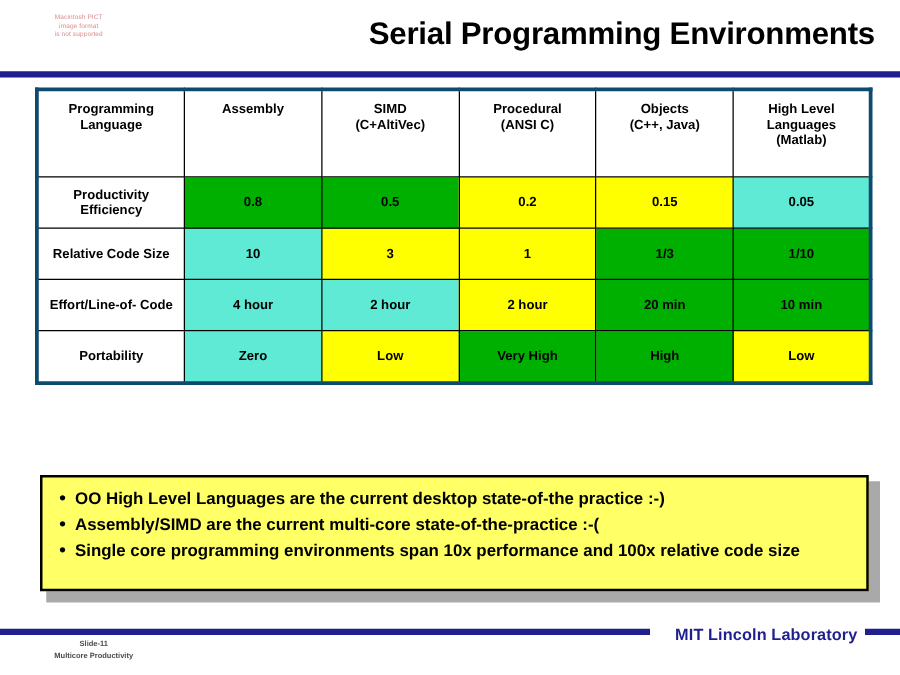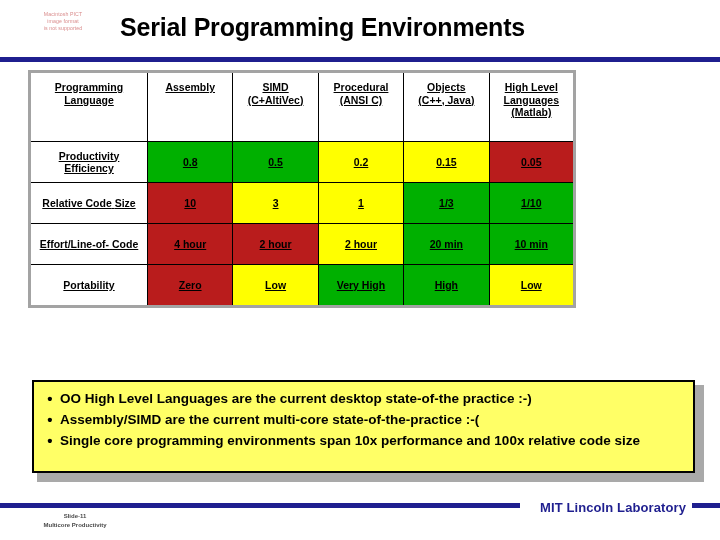--- a/index.html
+++ b/index.html
@@ -35,45 +35,44 @@
     line-height: 7.2px;
     font-family: "Liberation Sans", sans-serif;
     letter-spacing: 0.1px;
     white-space: nowrap;
   }
   #slide-title {
     position: absolute;
     left: 120px;
     top: 13px;
     width: 580px;
-    text-align: left;
+    text-align: right;
     font-size: 25px;
     font-weight: bold;
     color: #000000;
     letter-spacing: -0.2px;
   }
   #title-rule {
     position: absolute;
     left: 0;
     top: 57px;
     width: 720px;
     height: 5px;
     background: #1f1f8f;
   }
 
   
   #compare-table {
     position: absolute;
     left: 28px;
     top: 70px;
-    width: 548px;
+    width: 670px;
     border-collapse: collapse;
     table-layout: fixed;
-    border: 3px solid #a3a3a3;
-    text-decoration: underline;
+    border: 3px solid #0c4a6e;
   }
   #compare-table td {
     border: 1.5px solid #000000;
     text-align: center;
     vertical-align: middle;
     font-size: 10.5px;
     font-weight: bold;
     color: #000000;
     padding: 0 2px;
     line-height: 12.5px;
@@ -89,21 +88,21 @@
   }
   #compare-table tr.data-row td {
     height: 40px;
   }
   #compare-table td.rowlabel {
     background: #ffffff;
     width: 112px;
   }
   td.c-green  { background: #00b000; }
   td.c-yellow { background: #ffff00; }
-  td.c-red    { background: #b91c1c; }
+  td.c-red    { background: #5eead4; }
 
   
   #bullet-shadow {
     position: absolute;
     left: 37px;
     top: 385px;
     width: 667px;
     height: 97px;
     background: #a9a9a9;
   }

